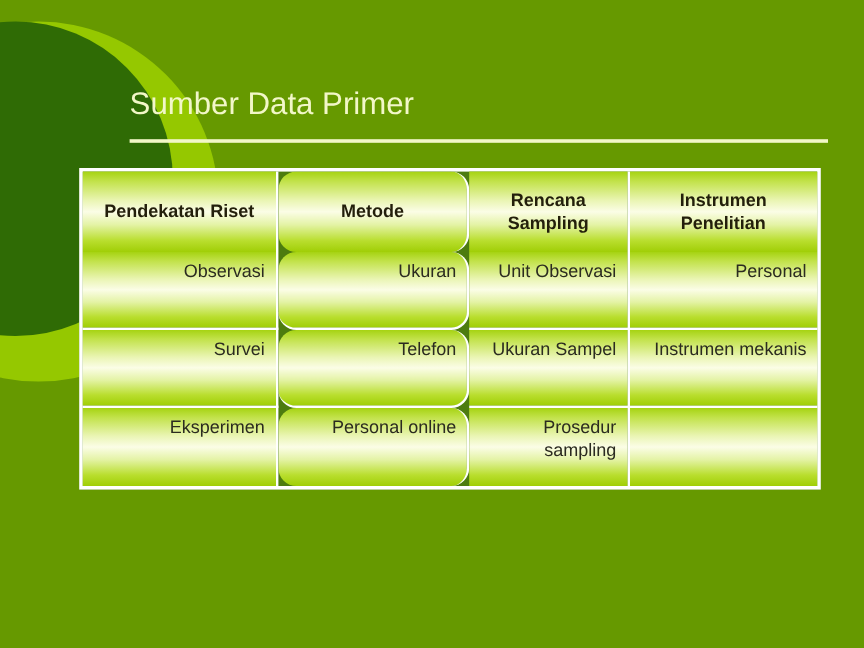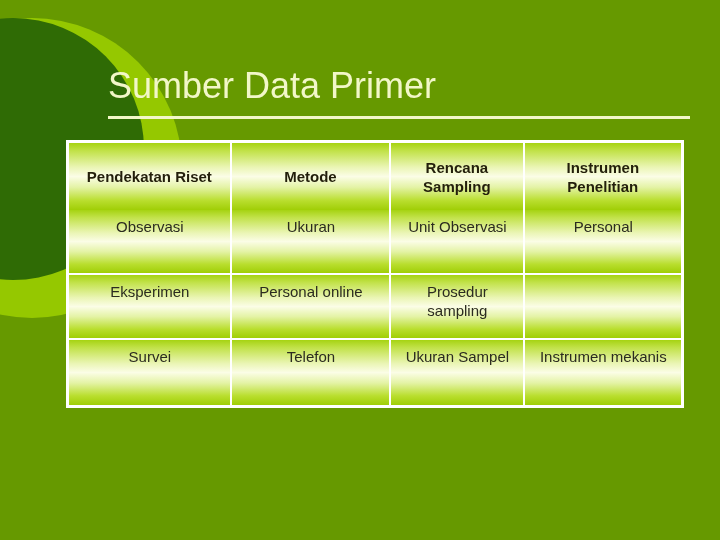--- a/index.html
+++ b/index.html
@@ -44,21 +44,21 @@
 
   
   #title-block {
     position: absolute;
     left: 108px;
     top: 66px;
     width: 584px;
   }
   #title-text {
     color: #f2f7c8;
-    font-size: 36px;
+    font-size: 26px;
     font-weight: normal;
     line-height: 40px;
     letter-spacing: 0px;
     white-space: nowrap;
   }
   #title-rule {
     margin-top: 10px;
     height: 3px;
     background: #f2f7c8;
     width: 582px;
@@ -101,29 +101,29 @@
     text-align: center;
     vertical-align: middle;
     font-weight: bold;
     font-size: 15px;
     line-height: 19px;
     color: #231f0b;
     padding: 6px 6px;
   }
   #data-table td {
     height: 65px;
-    text-align: center;
+    text-align: right;
     font-weight: normal;
     font-size: 15px;
     line-height: 19px;
     color: #2b2b20;
   }
 
   .col-0 { width: 156px; }
-  .col-1 { width: 153px; }
+  .col-1 { width: 153px; border-radius: 15px; }
   .col-2 { width: 128px; }
   .col-3 { width: 150px; margin-top: 39px; }
 </style>
 </head>
 <body>
 
 <div id="slide">
 
   <div class="deco-light"></div>
   <div class="deco-dark"></div>
@@ -143,27 +143,27 @@
       </tr>
     </thead>
     <tbody>
       <tr>
         <td class="col-0">Observasi</td>
         <td class="col-1">Ukuran</td>
         <td class="col-2">Unit Observasi</td>
         <td class="col-3">Personal</td>
       </tr>
       <tr>
+        <td class="col-0">Survei</td>
+        <td class="col-1">Telefon</td>
+        <td class="col-2">Ukuran Sampel</td>
+        <td class="col-3">Instrumen mekanis</td>
+      </tr>
+      <tr>
         <td class="col-0">Eksperimen</td>
         <td class="col-1">Personal online</td>
         <td class="col-2">Prosedur sampling</td>
         <td class="col-3"></td>
-      </tr>
-      <tr>
-        <td class="col-0">Survei</td>
-        <td class="col-1">Telefon</td>
-        <td class="col-2">Ukuran Sampel</td>
-        <td class="col-3">Instrumen mekanis</td>
       </tr>
     </tbody>
   </table>
 
 </div>
 
 </body></html>

